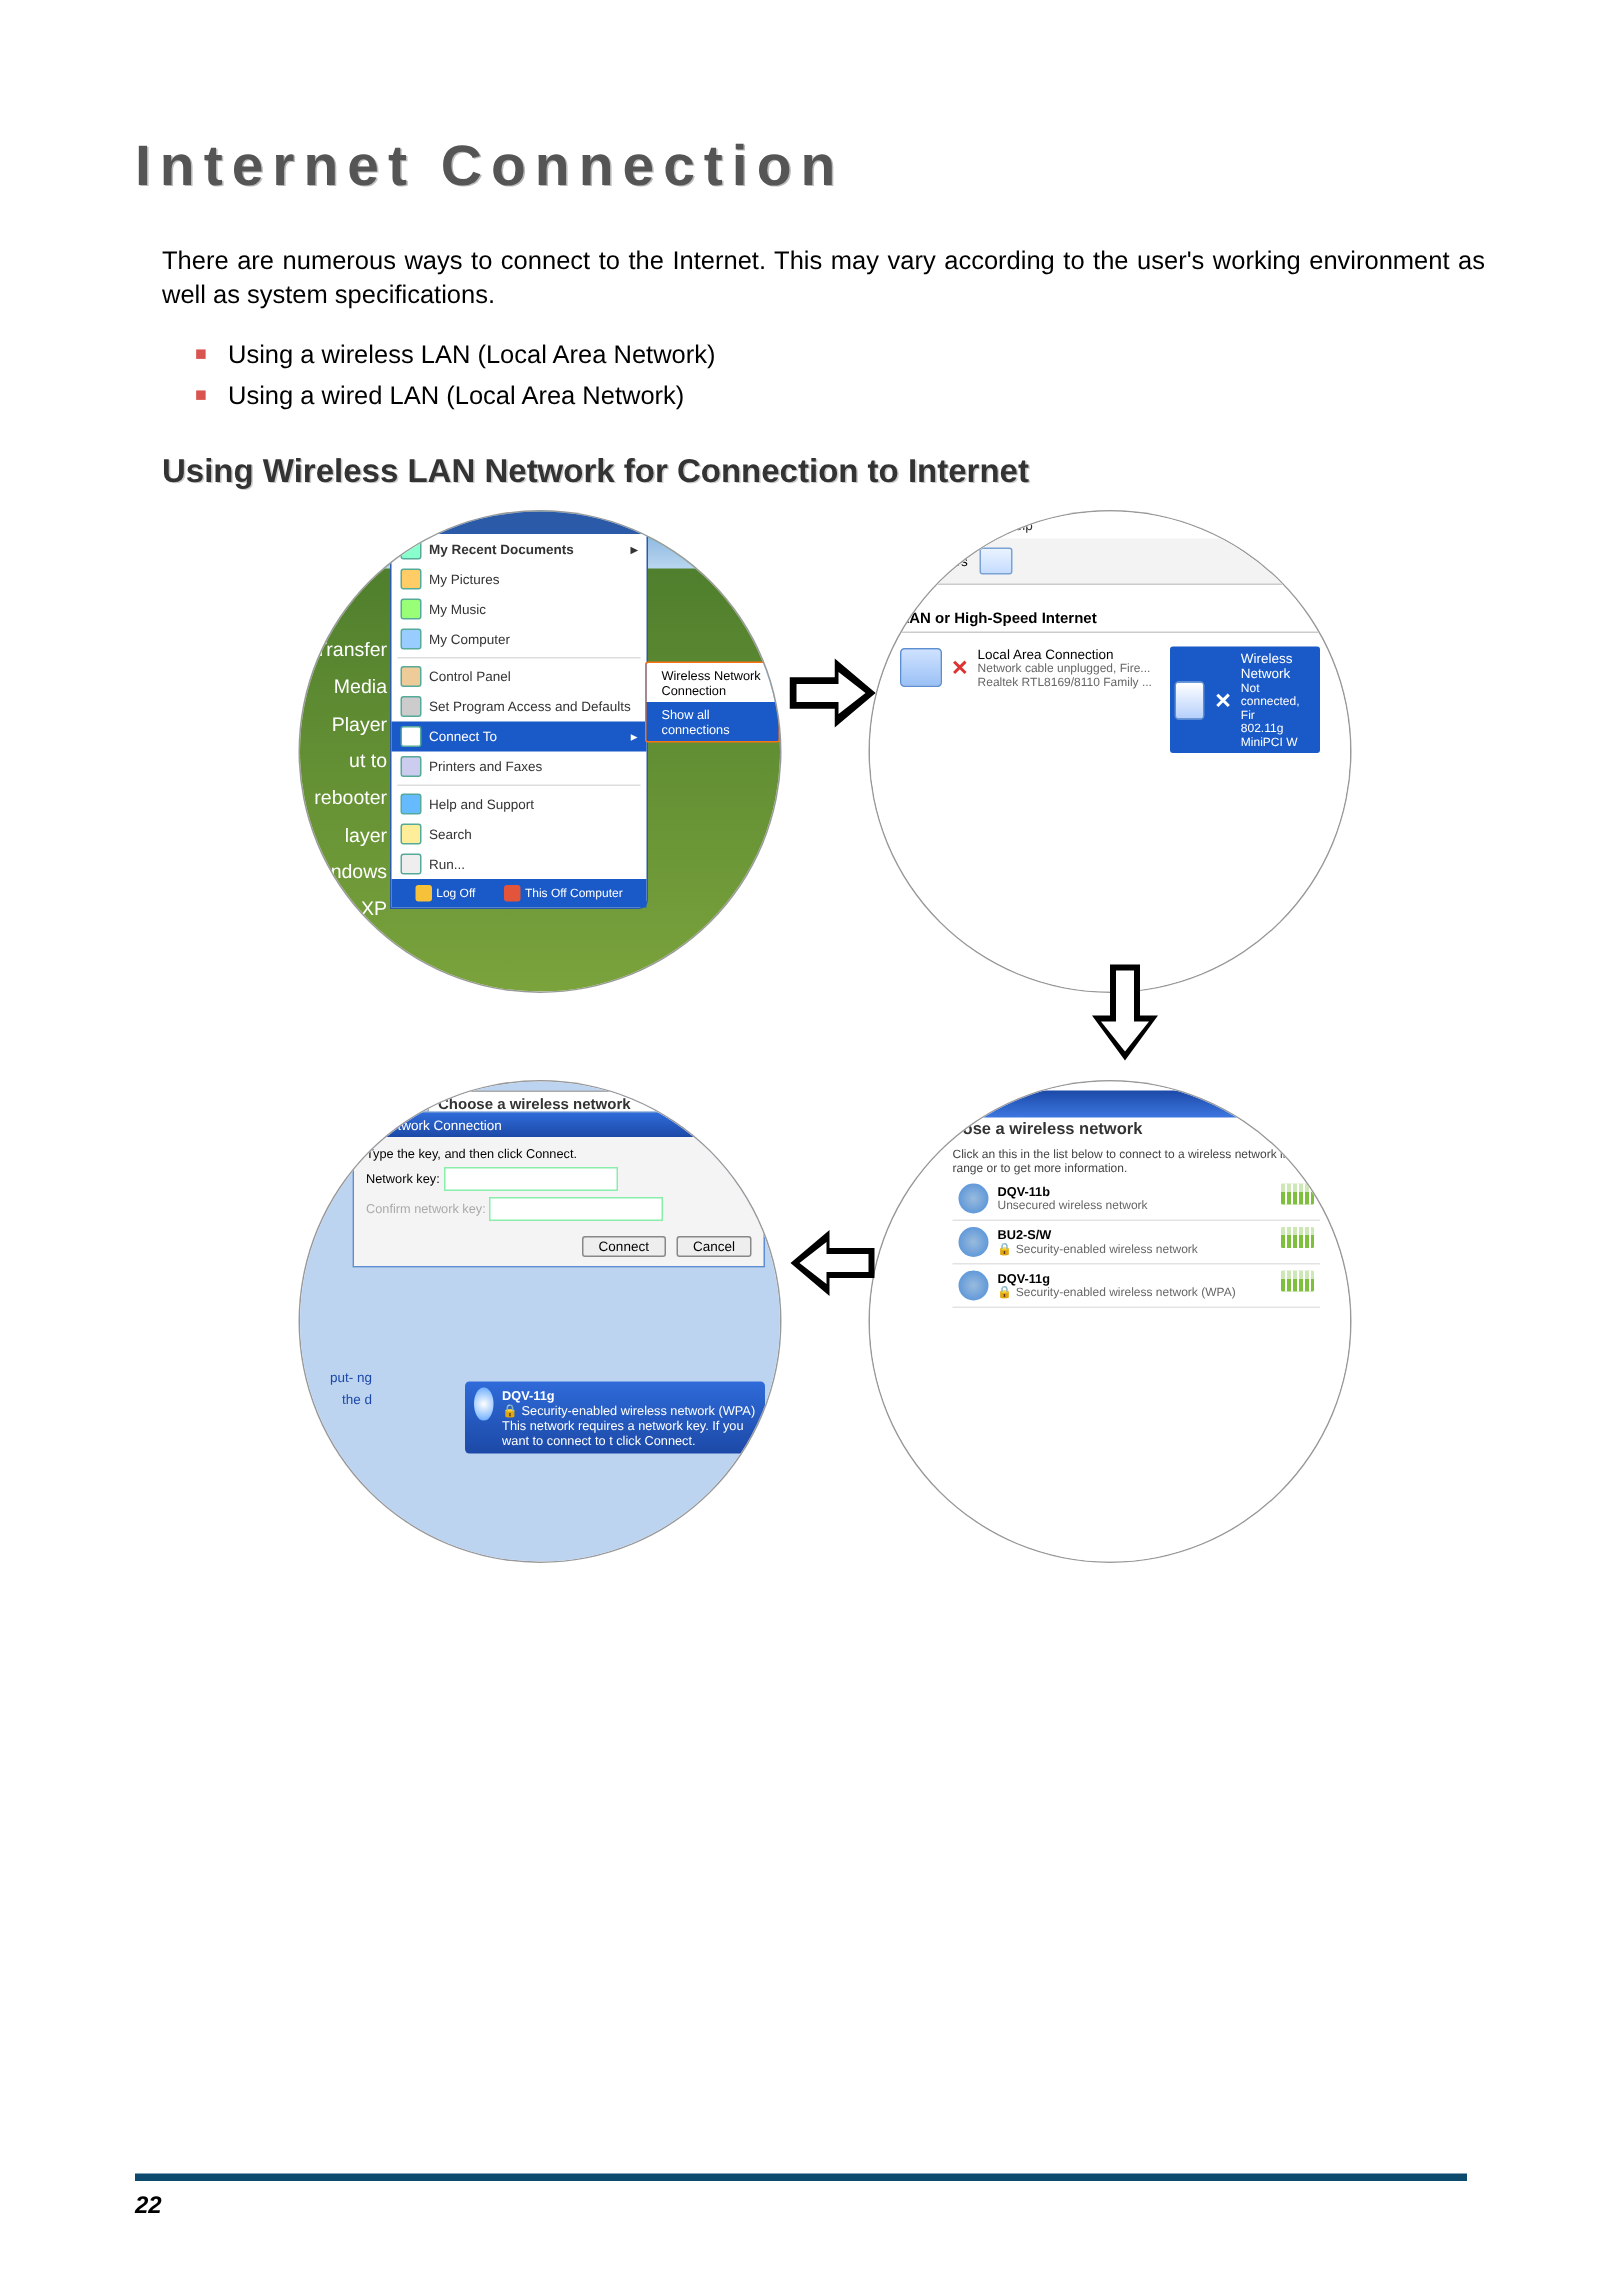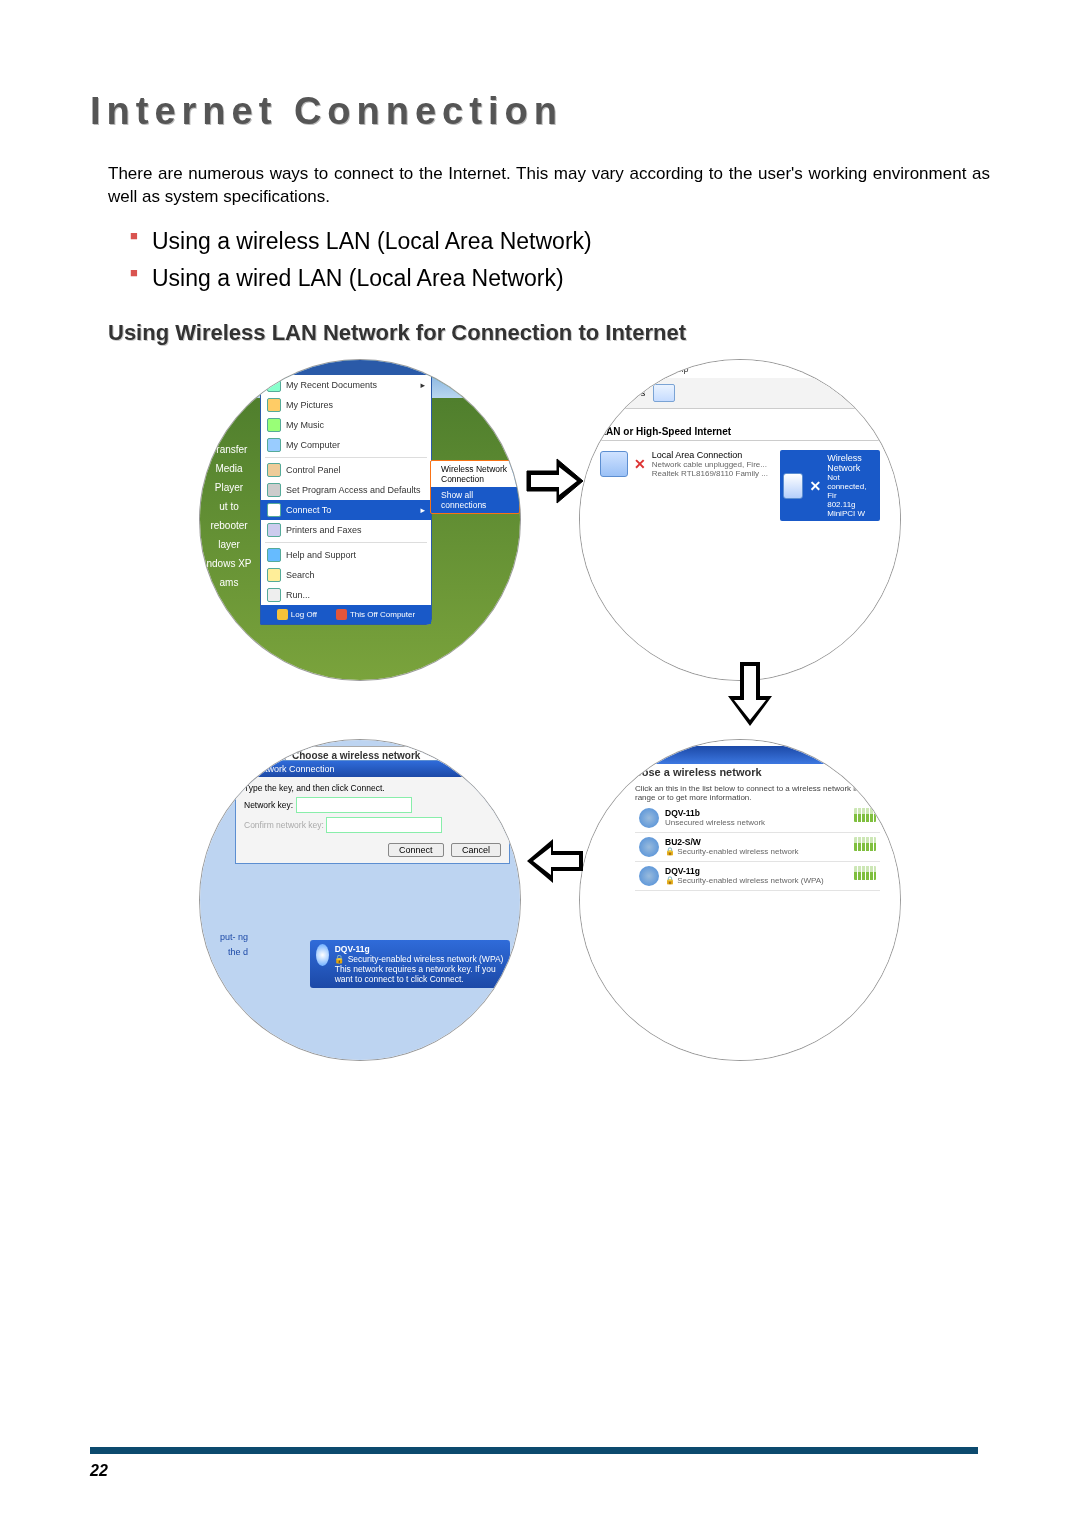--- a/index.html
+++ b/index.html
@@ -1,45 +1,45 @@
 <!DOCTYPE html>
 <html><head>
 <meta charset="utf-8">
 <style>
   html,body{margin:0;padding:0;background:#fff;font-family:Arial,Helvetica,sans-serif;color:#000}
   .page{width:1080px;height:1528px;box-sizing:border-box;padding:90px 90px 28px 90px;position:relative}
   .title{font-size:38px;letter-spacing:6px;color:#555;text-shadow:1px 1px 0 #bbb;margin:0 0 30px 0}
   .intro{font-size:17px;text-align:justify;line-height:1.35;margin:0 0 14px 0;padding-left:18px}
   ul.bul{list-style:none;padding:0 0 0 40px;margin:0 0 24px 0}
-  ul.bul li{font-size:23px;line-height:1.6;position:relative;padding-left:22px}
+  ul.bul li{font-size:17px;line-height:1.6;position:relative;padding-left:22px}
   ul.bul li::before{content:"■";color:#d9534f;font-size:13px;position:absolute;left:0;top:3px}
   .sub{font-size:22px;font-weight:bold;color:#333;text-shadow:1px 1px 0 #ccc;margin:10px 0 14px 18px}
   .diagrams{position:relative;height:980px;margin-left:40px}
   .circle{position:absolute;border-radius:50%;overflow:hidden;box-shadow:0 0 0 1px #999;background:#fff}
   .c1{left:70px;top:0;width:320px;height:320px}
   .c2{left:450px;top:0;width:320px;height:320px}
   .c3{left:70px;top:380;width:320px;height:320px}
   .c3{top:380px}
   .c4{left:450px;top:380px;width:320px;height:320px}
   .grass{position:absolute;inset:0;background:linear-gradient(#4a7a2b,#7aa33c);}
   .sky{position:absolute;top:0;left:0;right:0;height:38px;background:linear-gradient(#6fa3d8,#b9d6ef)}
   .startmenu{position:absolute;left:60px;top:0;width:170px;background:#fff;border:1px solid #2a5aa8;border-radius:0 6px 6px 0;font-size:9px}
   .sm-top{background:#2a5aa8;height:14px}
   .sm-item{display:flex;align-items:center;gap:5px;padding:3px 6px;color:#333}
   .sm-item .ic{width:12px;height:12px;border-radius:2px;background:#8fc;border:1px solid #5a9}
   .sm-item.connect{background:#1959c8;color:#fff}
   .sm-item.connect .ic{background:#fff}
-  .sm-item.bold{font-weight:normal}
+  .sm-item.bold{font-weight:bold}
   .sm-sub{position:absolute;left:230px;top:100px;background:#1959c8;border:1px solid #f97316;font-size:8.5px;color:#fff;border-radius:2px;overflow:hidden}
   .sm-sub div{padding:3px 10px}
   .sm-sub .hdr{background:#fff;color:#000}
   .sm-foot{background:#1959c8;padding:4px;display:flex;gap:19px;justify-content:center}
   .sm-foot span{font-size:8px;color:#fff;display:flex;align-items:center;gap:3px}
   .sm-foot .bic{width:11px;height:11px;border-radius:2px}
-  .desk-left{position:absolute;left:0;top:80px;font-size:10px;color:#fff;line-height:1.9;text-align:center;width:58px}
+  .desk-left{position:absolute;left:0;top:80px;font-size:13px;color:#fff;line-height:1.9;text-align:right;width:58px}
   .desk-prog{position:absolute;left:0;bottom:6px;width:60px;height:18px}
   .arrow-r{position:absolute;left:395px;top:95px;font-size:55px;font-weight:900}
   .arrow-d{position:absolute;left:595px;top:300px;font-size:55px;font-weight:900}
   .arrow-l{position:absolute;left:395px;top:475px;font-size:55px;font-weight:900}
   .c2 .win{position:absolute;inset:0;background:#fff}
   .toolbar{position:absolute;top:18px;left:0;right:0;height:30px;border-bottom:1px solid #ccc;display:flex;align-items:center;gap:8px;padding:0 10px;font-size:9px;background:#f3f3f3}
   .toolbar .btnic{width:20px;height:16px;border:1px solid #7aa3d4;border-radius:2px;background:linear-gradient(#eaf3ff,#c6dcff)}
   .section-hdr{position:absolute;top:66px;left:20px;right:20px;font-size:10px;font-weight:bold;color:#000;border-bottom:1px solid #ccc;padding-bottom:3px}
   .conn-row{position:absolute;left:20px;right:20px;display:flex;align-items:center;gap:6px;font-size:9px}
   .conn-row.r1{top:90px}
@@ -66,21 +66,21 @@
   .c4 .h2{position:absolute;top:26px;left:55px;font-size:11px;font-weight:bold;color:#333}
   .c4 .hint{position:absolute;top:44px;left:55px;right:20px;font-size:8px;color:#444}
   .netlist{position:absolute;top:64px;left:55px;right:20px}
   .netrow{display:flex;gap:6px;border-bottom:1px solid #e3e3e3;padding:4px 4px;font-size:8.5px;color:#333}
   .netrow .sig{width:20px;height:20px;border-radius:50%;background:radial-gradient(circle,#9bd,#4a8bd8)}
   .netrow .txt{flex:1}
   .netrow .name{font-weight:bold;color:#000}
   .netrow .typ{color:#666;font-size:8px}
   .netrow .bars{width:22px;height:14px;background:linear-gradient(to top,#7fbf3e 60%,#cde7b6 0);border-radius:1px;position:relative}
   .netrow .bars::after{content:"";position:absolute;inset:0;background:repeating-linear-gradient(to right,transparent 0 3px,#fff 3px 4px)}
-  .bottom{position:absolute;left:90px;right:102px;bottom:48px;border-top:7px solid #0c4a6e;padding-top:8px}
+  .bottom{position:absolute;left:90px;right:102px;bottom:48px;border-top:5px solid #0c4a6e;padding-top:8px}
   .pgn{font-weight:bold;font-style:italic;font-size:16px}
 </style>
 </head>
 <body>
 
 <div class="page">
   <h1 class="title">Internet Connection</h1>
   <p class="intro">There are numerous ways to connect to the Internet. This may vary according to the user's working environment as well as system specifications.</p>
   <ul class="bul">
     <li>Using a wireless LAN (Local Area Network)</li>

